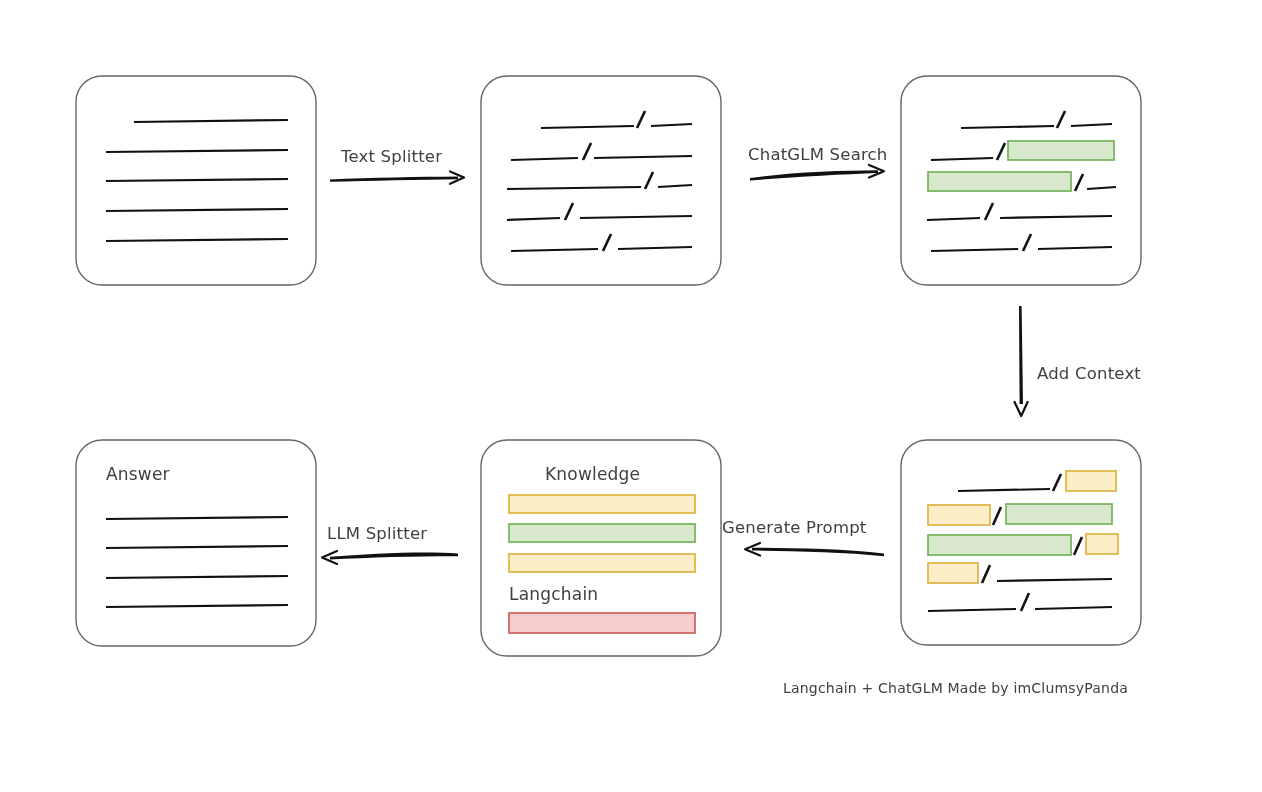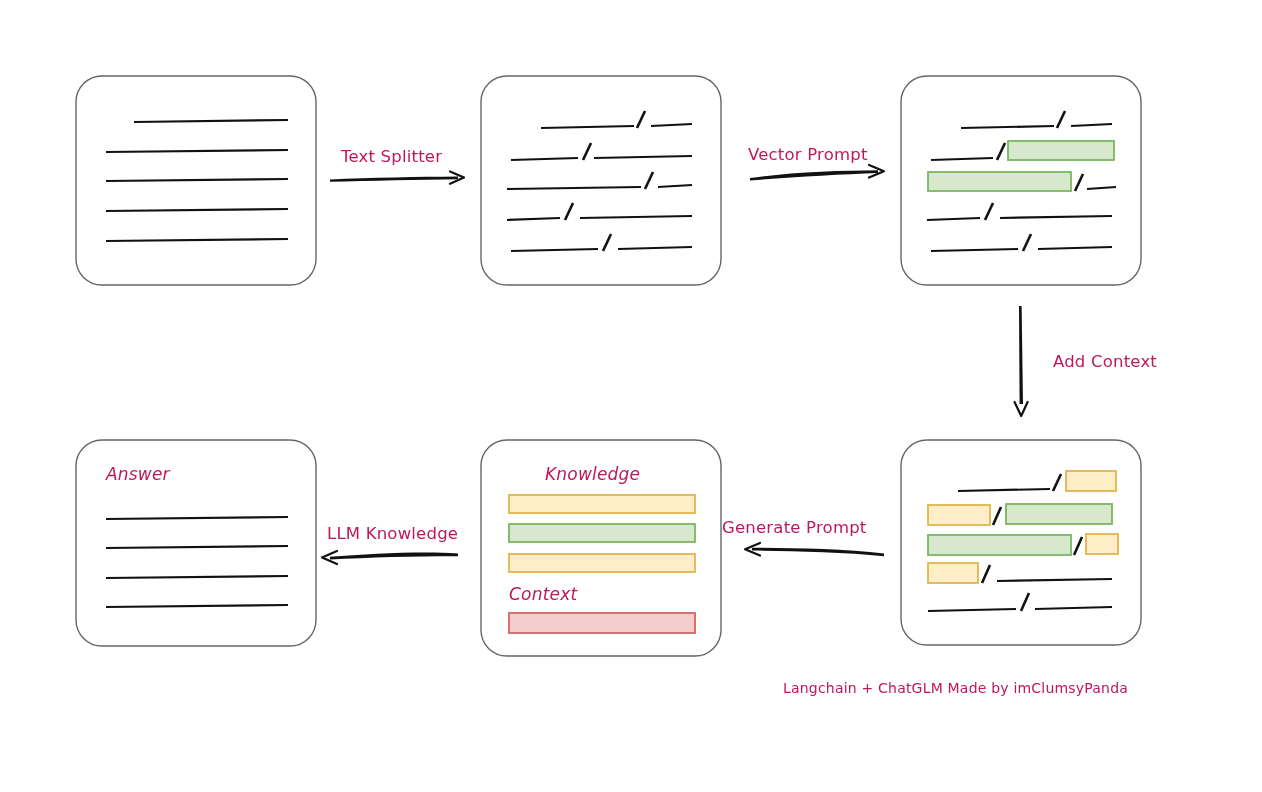--- a/index.html
+++ b/index.html
@@ -23,30 +23,29 @@
   #diagram-svg {
     position: absolute;
     left: 0; top: 0;
     width: 1262px;
     height: 792px;
     display: block;
   }
   .lbl {
     position: absolute;
     font-family: "DejaVu Sans", sans-serif;
-    color: #be185d;
+    color: #404040;
     white-space: nowrap;
     letter-spacing: 0.2px;
   }
   .arrow-label {
     font-size: 16.5px;
   }
   .box-title {
     font-size: 17px;
-    font-style: italic;
   }
   .footer-label {
     font-size: 14px;
   }
 </style>
 </head>
 <body>
 
 <div id="diagram-root">
 
@@ -191,29 +190,29 @@
         <line class="tline" x1="106" y1="519" x2="288" y2="517"></line>
         <line class="tline" x1="106" y1="548" x2="288" y2="546"></line>
         <line class="tline" x1="106" y1="578" x2="288" y2="576"></line>
         <line class="tline" x1="106" y1="607" x2="288" y2="605"></line>
       </g>
     </g>
   </svg>
 
   <div class="lbl arrow-label" style="left:341px; top:147px;">Text Splitter</div>
 
-  <div class="lbl arrow-label" style="left:748px; top:145px;">Vector Prompt</div>
-
-  <div class="lbl arrow-label" style="left:1037px; top:352px;margin-left:16px;">Add Context</div>
+  <div class="lbl arrow-label" style="left:748px; top:145px;">ChatGLM Search</div>
+
+  <div class="lbl arrow-label" style="left:1037px; top:364px;">Add Context</div>
 
   <div class="lbl arrow-label" style="left:722px; top:518px;">Generate Prompt</div>
 
-  <div class="lbl arrow-label" style="left:327px; top:524px;">LLM Knowledge</div>
+  <div class="lbl arrow-label" style="left:327px; top:524px;">LLM Splitter</div>
 
   <div class="lbl box-title" style="left:106px; top:464px;">Answer</div>
 
   <div class="lbl box-title" style="left:509px; top:464px;margin-left:36px;">Knowledge</div>
 
-  <div class="lbl box-title" style="left:509px; top:584px;">Context</div>
+  <div class="lbl box-title" style="left:509px; top:584px;">Langchain</div>
 
   <div class="lbl footer-label" style="left:783px; top:680px;">Langchain + ChatGLM Made by imClumsyPanda</div>
 
 </div>
 
 </body></html>

